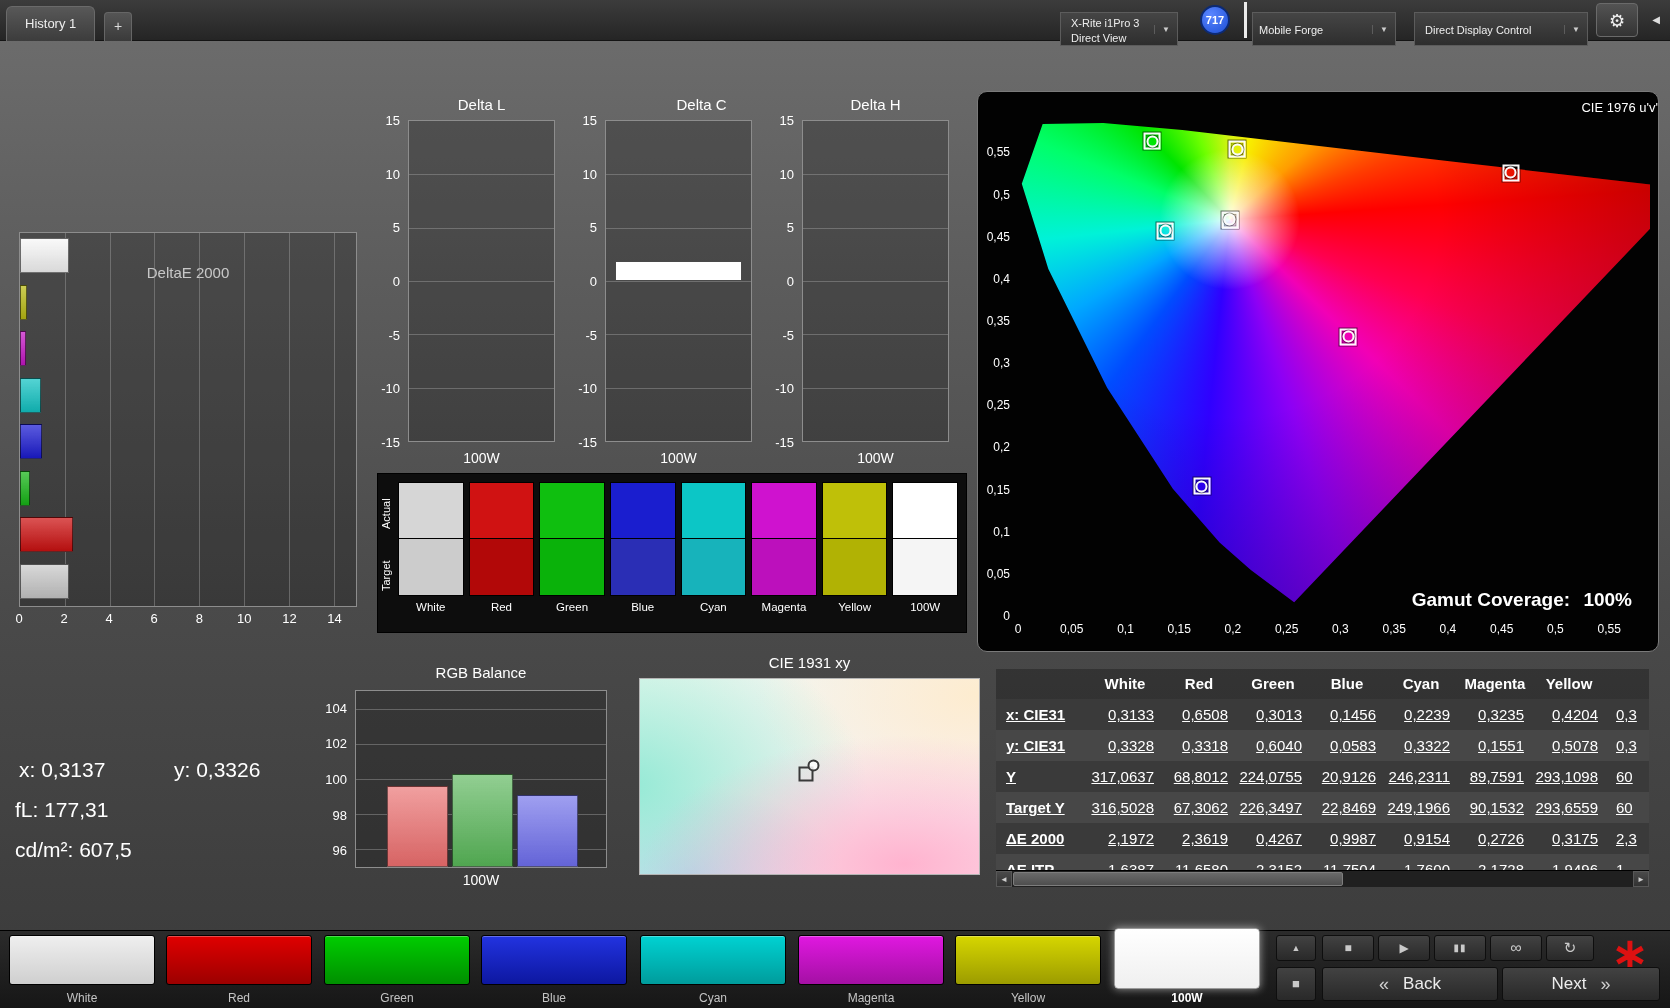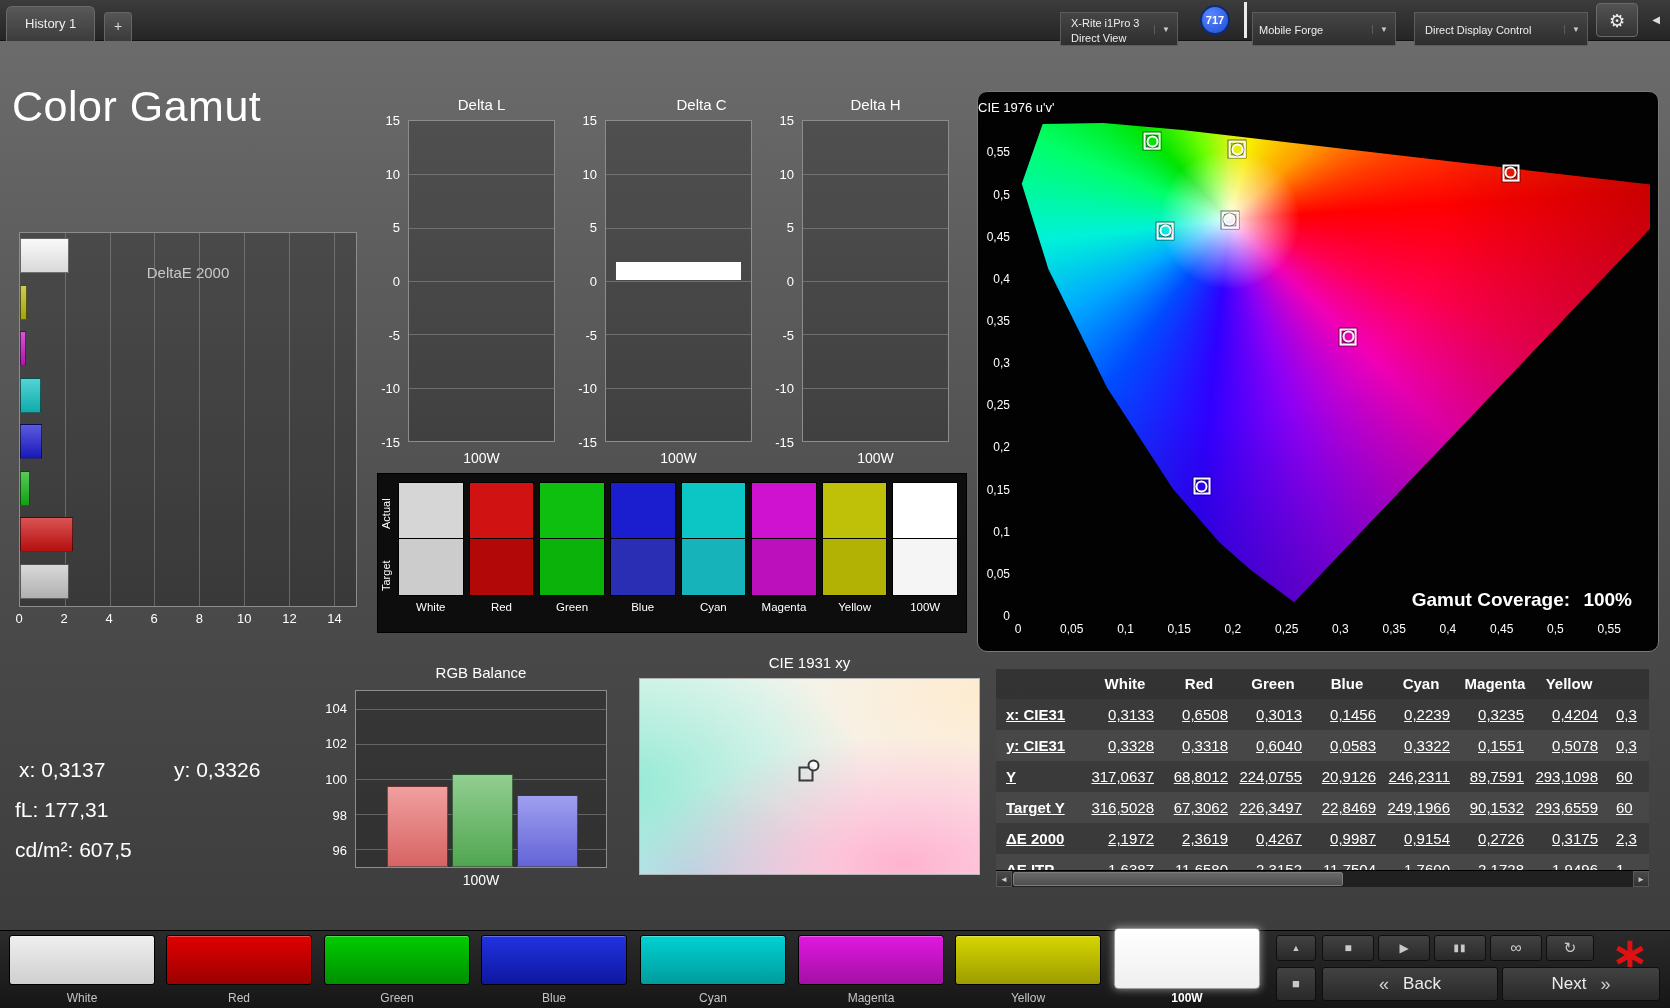--- a/index.html
+++ b/index.html
@@ -54,21 +54,21 @@
   .sw-side{position:absolute;left:2px;width:14px;height:60px;writing-mode:vertical-rl;transform:rotate(180deg);
         font-size:11px;color:#fff;text-align:center;}
   .sw-row{position:absolute;left:20px;top:8px;right:8px;bottom:6px;display:flex;gap:5px;}
   .sw{flex:1;display:flex;flex-direction:column;}
   .sw-a,.sw-t{height:57px;border:1px solid #000;box-sizing:border-box;}
   .sw-t{border-top:none;}
   .sw-l{height:20px;line-height:22px;font-size:11.5px;text-align:center;color:#fff;}
   
   .cie-panel{position:absolute;left:977px;top:91px;width:682px;height:561px;background:#020202;
         border:1px solid #7a7a7a;border-radius:10px;box-sizing:border-box;}
-  .cie-title{position:absolute;left:0;top:8px;width:100%;text-align:left;font-size:13px;color:#fff;}
+  .cie-title{position:absolute;left:0;top:8px;width:100%;text-align:right;font-size:13px;color:#fff;}
   .cie-plot{position:absolute;left:40px;top:31px;width:632px;height:493px;}
   .cie-horseshoe{position:absolute;left:0;top:0;right:0;bottom:0;
     background:
       radial-gradient(70px at 33.5% 19.6%, rgba(255,255,255,0.95) 0%, rgba(255,255,255,0.5) 45%, rgba(255,255,255,0) 100%),
       radial-gradient(farthest-corner at 33.5% 19.6%, rgba(0,0,0,0) 35%, rgba(0,0,0,0.38) 100%),
       conic-gradient(from 0deg at 33.5% 19.6%,
         #d6f312 0deg,#f8ee00 14deg,#ff9d00 48deg,#ff3c00 70deg,#ff0000 86deg,
         #ff0051 112deg,#f200b5 134deg,#8d00f5 162deg,#3000ff 186deg,
         #004cff 216deg,#00a8ff 240deg,#00f2d8 264deg,#00ff6a 292deg,
         #00e400 316deg,#6fff00 340deg,#d6f312 360deg);
@@ -162,21 +162,20 @@
     </div>
 
     <div class="gearbtn" style="left:1596px;">
       <span>⚙</span>
     </div>
     <div class="collapsebtn" style="left:1644px;">
       <span>◀</span>
     </div>
   </div>
 
-  <div class="page-title">Color Gamut</div>
 
   <div class="chart-title" style="left:19px;top:216px;width:338px;margin-top:48px;">DeltaE 2000</div>
   <div class="plot" style="left:19px;top:232px;width:338px;height:375px;">
       <div class="gv" style="left: 13.3333%;"></div>
       <div class="gv" style="left: 26.6667%;"></div>
       <div class="gv" style="left: 40%;"></div>
       <div class="gv" style="left: 53.3333%;"></div>
       <div class="gv" style="left: 66.6667%;"></div>
       <div class="gv" style="left: 80%;"></div>
       <div class="gv" style="left: 93.3333%;"></div>

